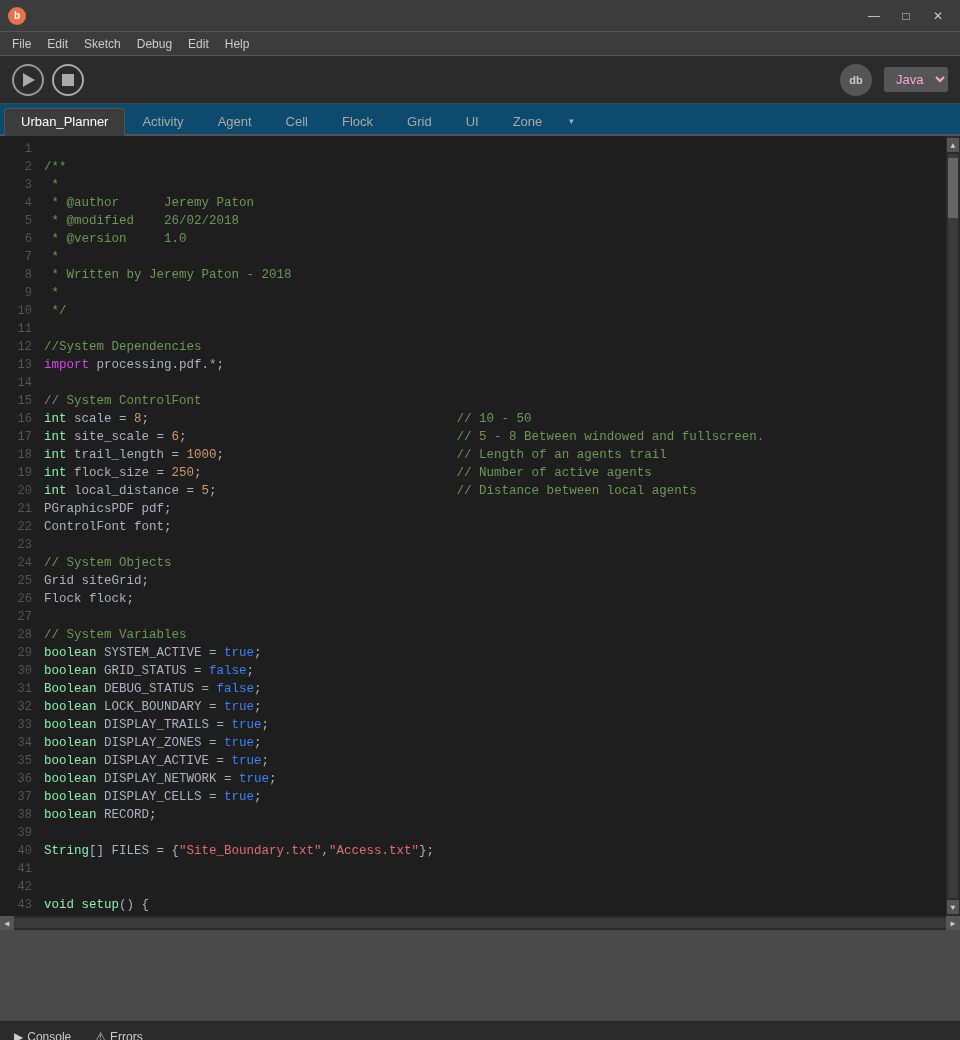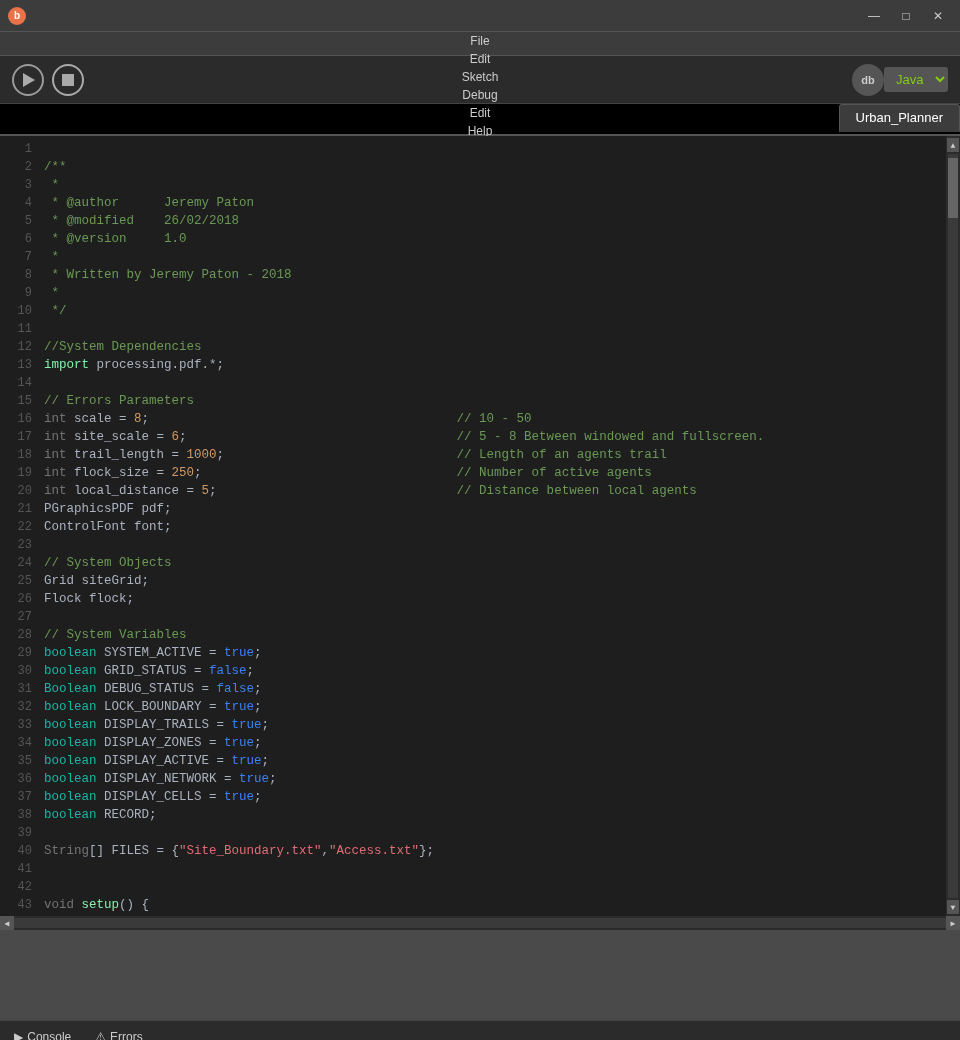--- a/index.html
+++ b/index.html
@@ -60,21 +60,20 @@
 
     
     #menubar {
       width: 100%;
       height: 24px;
       background: #3c3c3c;
       display: flex;
       align-items: center;
       padding: 0 4px;
       border-bottom: 1px solid #555;
-      flex-direction: column;
     }
     .menu-item {
       color: #ccc;
       font-family: Arial, sans-serif;
       font-size: 12px;
       padding: 2px 8px;
       cursor: pointer;
     }
 
     
@@ -114,57 +113,56 @@
       margin-left: 2px;
     }
     .stop-square {
       width: 12px;
       height: 12px;
       background: #aaa;
     }
     #toolbar-right {
       display: flex;
       align-items: center;
-      gap: 0;
+      gap: 12px;
     }
     #debug-btn {
       width: 32px;
       height: 32px;
       background: #555;
       border-radius: 50%;
       display: flex;
       align-items: center;
       justify-content: center;
       color: #ccc;
       font-size: 11px;
       font-family: Arial, sans-serif;
       font-weight: bold;
       cursor: pointer;
     }
     #java-dropdown {
       background: #555;
-      color: #84cc16;
+      color: #f9a8d4;
       border: none;
       padding: 4px 8px;
       font-size: 13px;
       font-family: Arial, sans-serif;
       cursor: pointer;
       border-radius: 3px;
     }
 
     
     #tabs {
       width: 100%;
       height: 32px;
-      background: #000000;
+      background: #0c4a6e;
       display: flex;
       align-items: flex-end;
       border-bottom: 2px solid #555;
-      padding-left: 16px;
-      flex-direction: column;
+      padding-left: 4px;
     }
     .tab {
       padding: 5px 16px;
       font-family: Arial, sans-serif;
       font-size: 13px;
       color: #aaa;
       cursor: pointer;
       border: 1px solid transparent;
       border-bottom: none;
       background: transparent;
@@ -296,26 +294,26 @@
       background: #2b2b2b;
       color: #ccc;
       font-family: Arial, sans-serif;
       font-size: 12px;
       cursor: pointer;
       border-radius: 3px 3px 0 0;
     }
 
     
     .kw-comment { color: #6a9955; }
-    .kw-keyword { color: #14b8a6; margin-top: 25px; }
-    .kw-type { color: #737373; }
+    .kw-keyword { color: #86efac; margin-top: 25px; }
+    .kw-type { color: #86efac; }
     .kw-string { color: #e06c75; }
     .kw-number { color: #d19a66; }
     .kw-normal { color: #abb2bf; margin-top: 42px; }
-    .kw-import { color: #86efac; text-align: right; }
+    .kw-import { color: #d946ef; text-align: right; }
     .kw-func { color: #86efac; }
     .kw-bool-val { color: #3b82f6; text-align: center; }
 
     
     #gray-area {
       width: 100%;
       height: 90px;
       background: #4a4a4a;
     }
 
@@ -438,21 +436,21 @@
 <span class="kw-comment"> * @modified    26/02/2018</span>
 <span class="kw-comment"> * @version     1.0</span>
 <span class="kw-comment"> *</span>
 <span class="kw-comment"> * Written by Jeremy Paton - 2018</span>
 <span class="kw-comment"> *</span>
 <span class="kw-comment"> */</span>
 
 <span class="kw-comment">//System Dependencies</span>
 <span class="kw-import">import</span><span class="kw-normal"> processing.pdf.*;</span>
 
-<span class="kw-comment">// Errors Parameters</span>
+<span class="kw-comment">// System ControlFont</span>
 <span class="kw-type">int</span><span class="kw-normal"> scale = </span><span class="kw-number">8</span><span class="kw-normal">;                                         </span><span class="kw-comment">// 10 - 50</span>
 <span class="kw-type">int</span><span class="kw-normal"> site_scale = </span><span class="kw-number">6</span><span class="kw-normal">;                                    </span><span class="kw-comment">// 5 - 8 Between windowed and fullscreen.</span>
 <span class="kw-type">int</span><span class="kw-normal"> trail_length = </span><span class="kw-number">1000</span><span class="kw-normal">;                               </span><span class="kw-comment">// Length of an agents trail</span>
 <span class="kw-type">int</span><span class="kw-normal"> flock_size = </span><span class="kw-number">250</span><span class="kw-normal">;                                  </span><span class="kw-comment">// Number of active agents</span>
 <span class="kw-type">int</span><span class="kw-normal"> local_distance = </span><span class="kw-number">5</span><span class="kw-normal">;                                </span><span class="kw-comment">// Distance between local agents</span>
 <span class="kw-normal">PGraphicsPDF pdf;</span>
 <span class="kw-normal">ControlFont font;</span>
 
 <span class="kw-comment">// System Objects</span>
 <span class="kw-normal">Grid siteGrid;</span>

